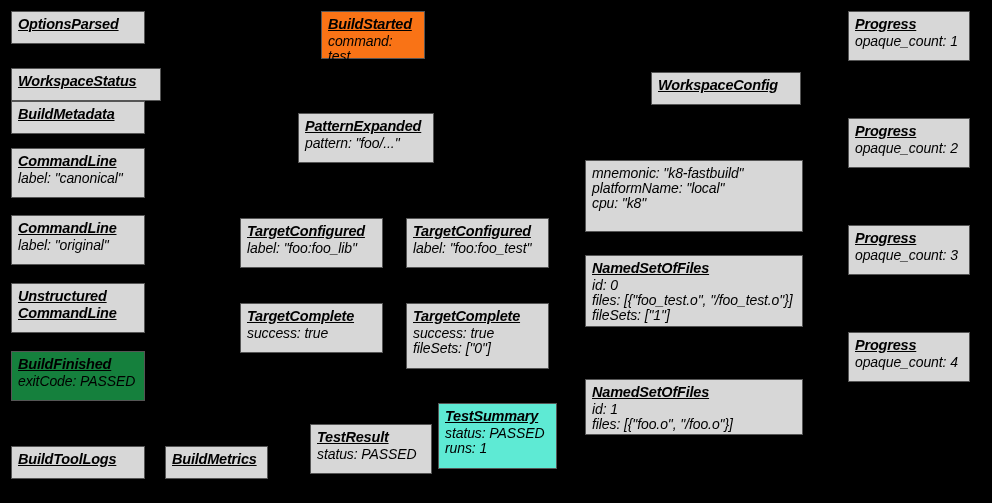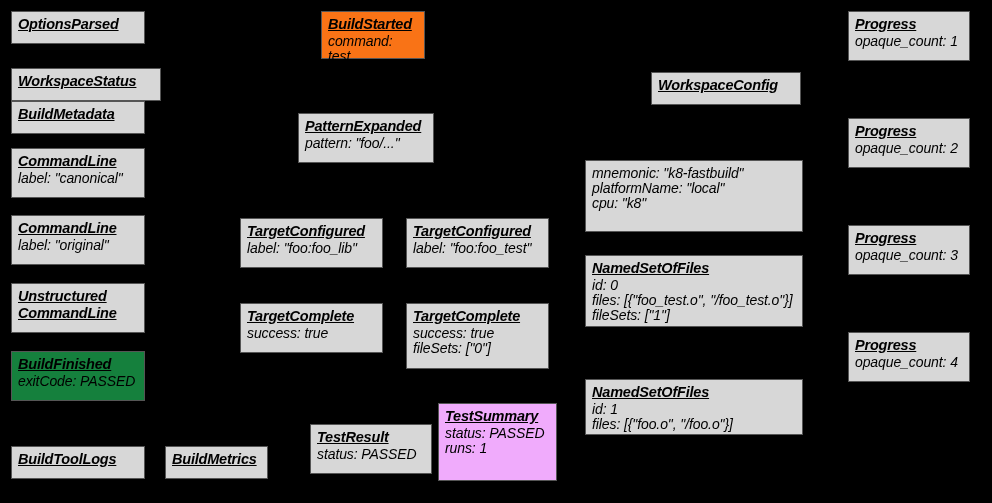--- a/index.html
+++ b/index.html
@@ -102,21 +102,21 @@
     </div>
     <div class="node" style="left: 406px; top: 303px; width: 143px; height: 66px; background: rgb(215, 215, 215); border-color: rgb(85, 85, 85); color: rgb(0, 0, 0);">
       <span class="node-title">TargetComplete</span>
       <span class="node-fields">success: true
 fileSets: ["0"]</span>
     </div>
     <div class="node" style="left: 310px; top: 424px; width: 122px; height: 50px; background: rgb(215, 215, 215); border-color: rgb(85, 85, 85); color: rgb(0, 0, 0);">
       <span class="node-title">TestResult</span>
       <span class="node-fields">status: PASSED</span>
     </div>
-    <div class="node" style="left: 438px; top: 403px; width: 119px; height: 78px; background: #f0abfc; border-color: rgb(85, 85, 85); color: rgb(0, 0, 0);">
+    <div class="node" style="left: 438px; top: 403px; width: 119px; height: 66px; background: #5eead4; border-color: rgb(85, 85, 85); color: rgb(0, 0, 0);">
       <span class="node-title">TestSummary</span>
       <span class="node-fields">status: PASSED
 runs: 1</span>
     </div>
     <div class="node" style="left: 651px; top: 72px; width: 150px; height: 33px; background: rgb(215, 215, 215); border-color: rgb(85, 85, 85); color: rgb(0, 0, 0);">
       <span class="node-title">WorkspaceConfig</span>
     </div>
     <div class="node" style="left: 585px; top: 160px; width: 218px; height: 72px; background: rgb(215, 215, 215); border-color: rgb(85, 85, 85); color: rgb(0, 0, 0);">
       <span class="node-fields">mnemonic: "k8-fastbuild"
 platformName: "local"

